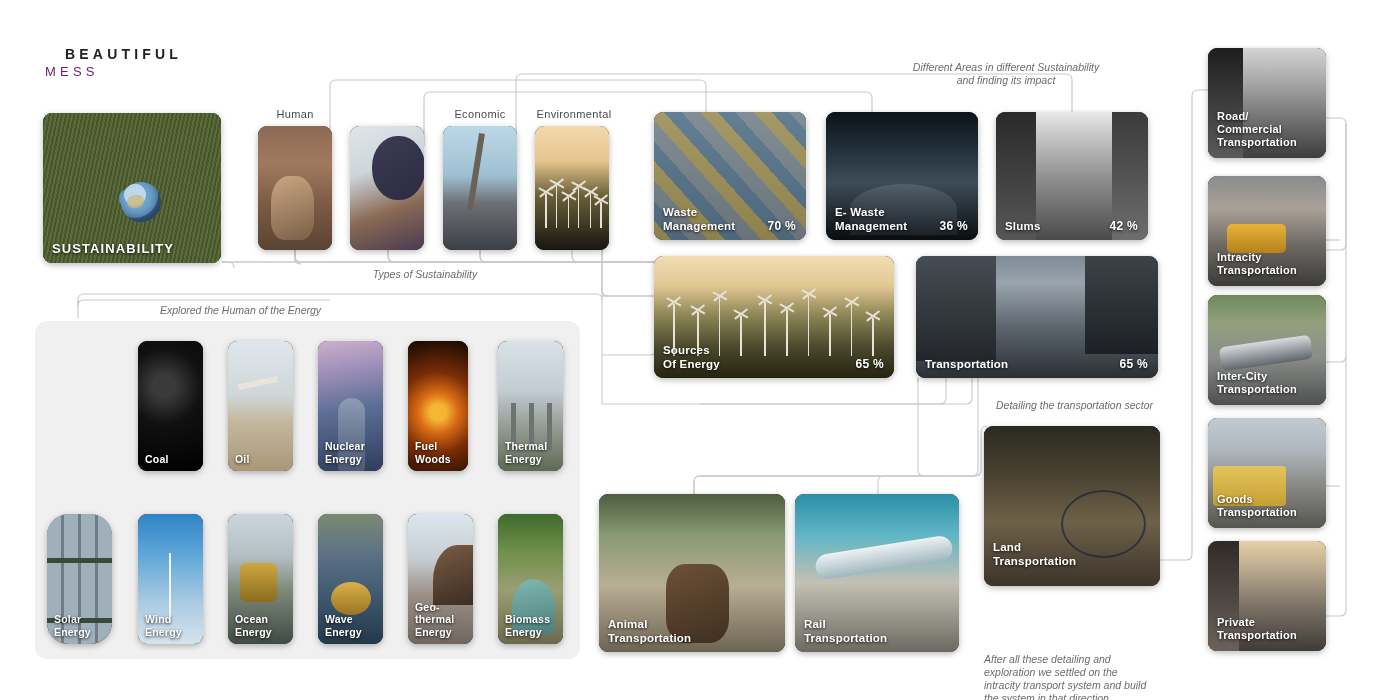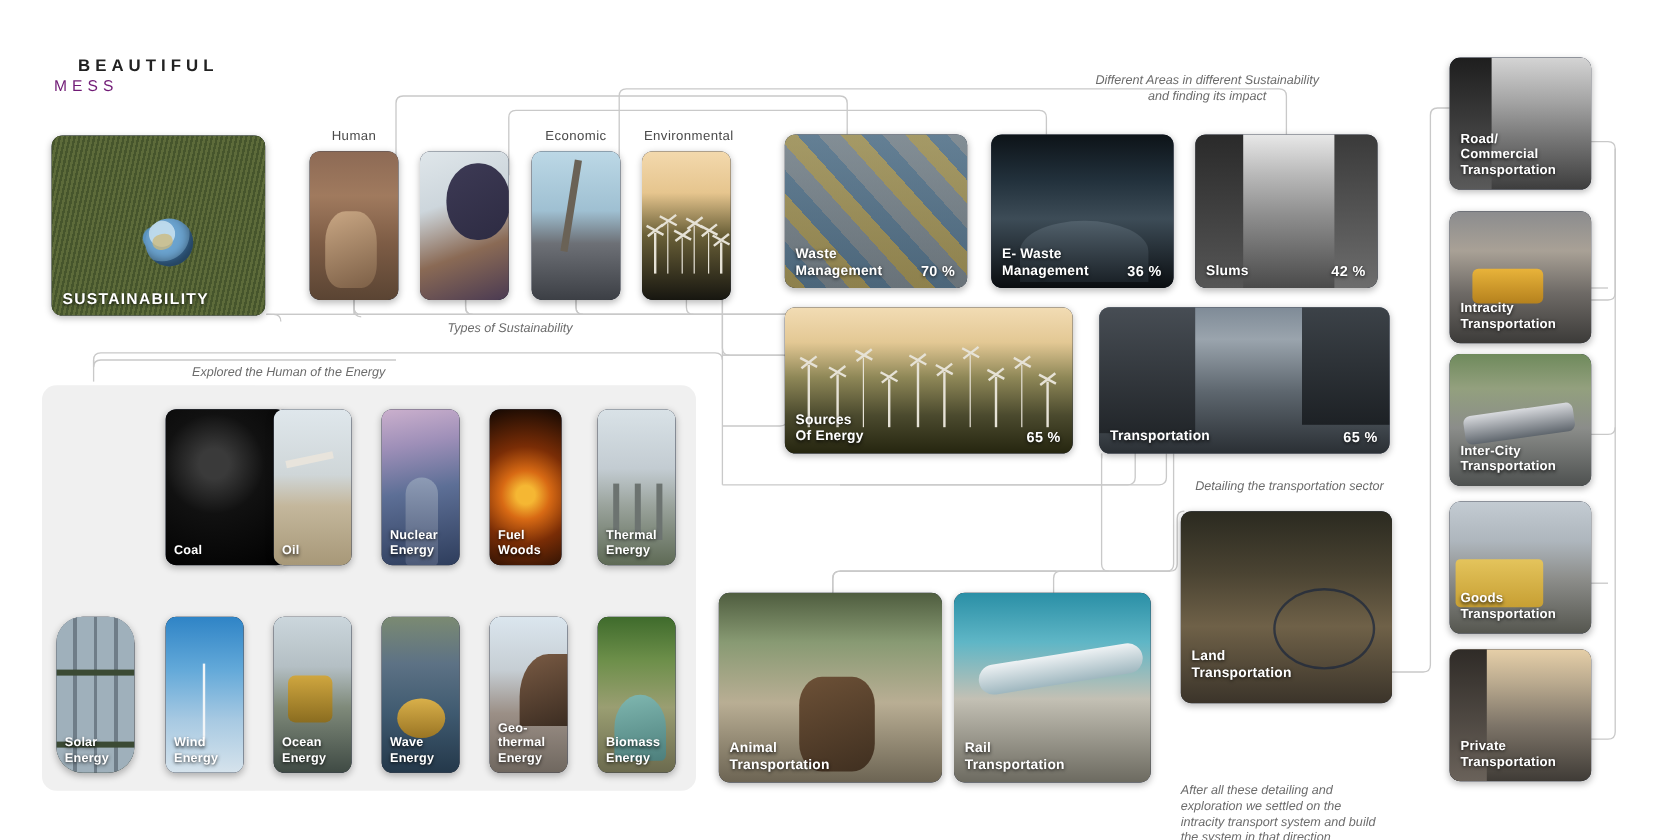--- a/index.html
+++ b/index.html
@@ -302,21 +302,21 @@
     </div>
     <div class="pct">65 %</div>
   </div>
 
   <div class="cap" style="left:996px;top:399px;width:230px;">Detailing the transportation sector</div>
 
   <div class="cap" style="left:160px;top:304px;width:280px;">Explored the Human of the Energy</div>
 
   <div class="energy-panel"></div>
 
-  <div class="card" style="left:138px;top:341px;width:65px;height:130px;padding-left:36px;">
+  <div class="card" style="left:138px;top:341px;width:65px;height:130px;">
     <div class="im im-coal"></div>
     <div class="lbl" style="font-size:10.5px;line-height:12.5px;left:7px;bottom:6px;">
       <div>Coal</div>
     </div>
   </div>
   <div class="card" style="left:228px;top:341px;width:65px;height:130px;">
     <div class="im im-oil"></div>
     <div class="lbl" style="font-size:10.5px;line-height:12.5px;left:7px;bottom:6px;">
       <div>Oil</div>
     </div>

